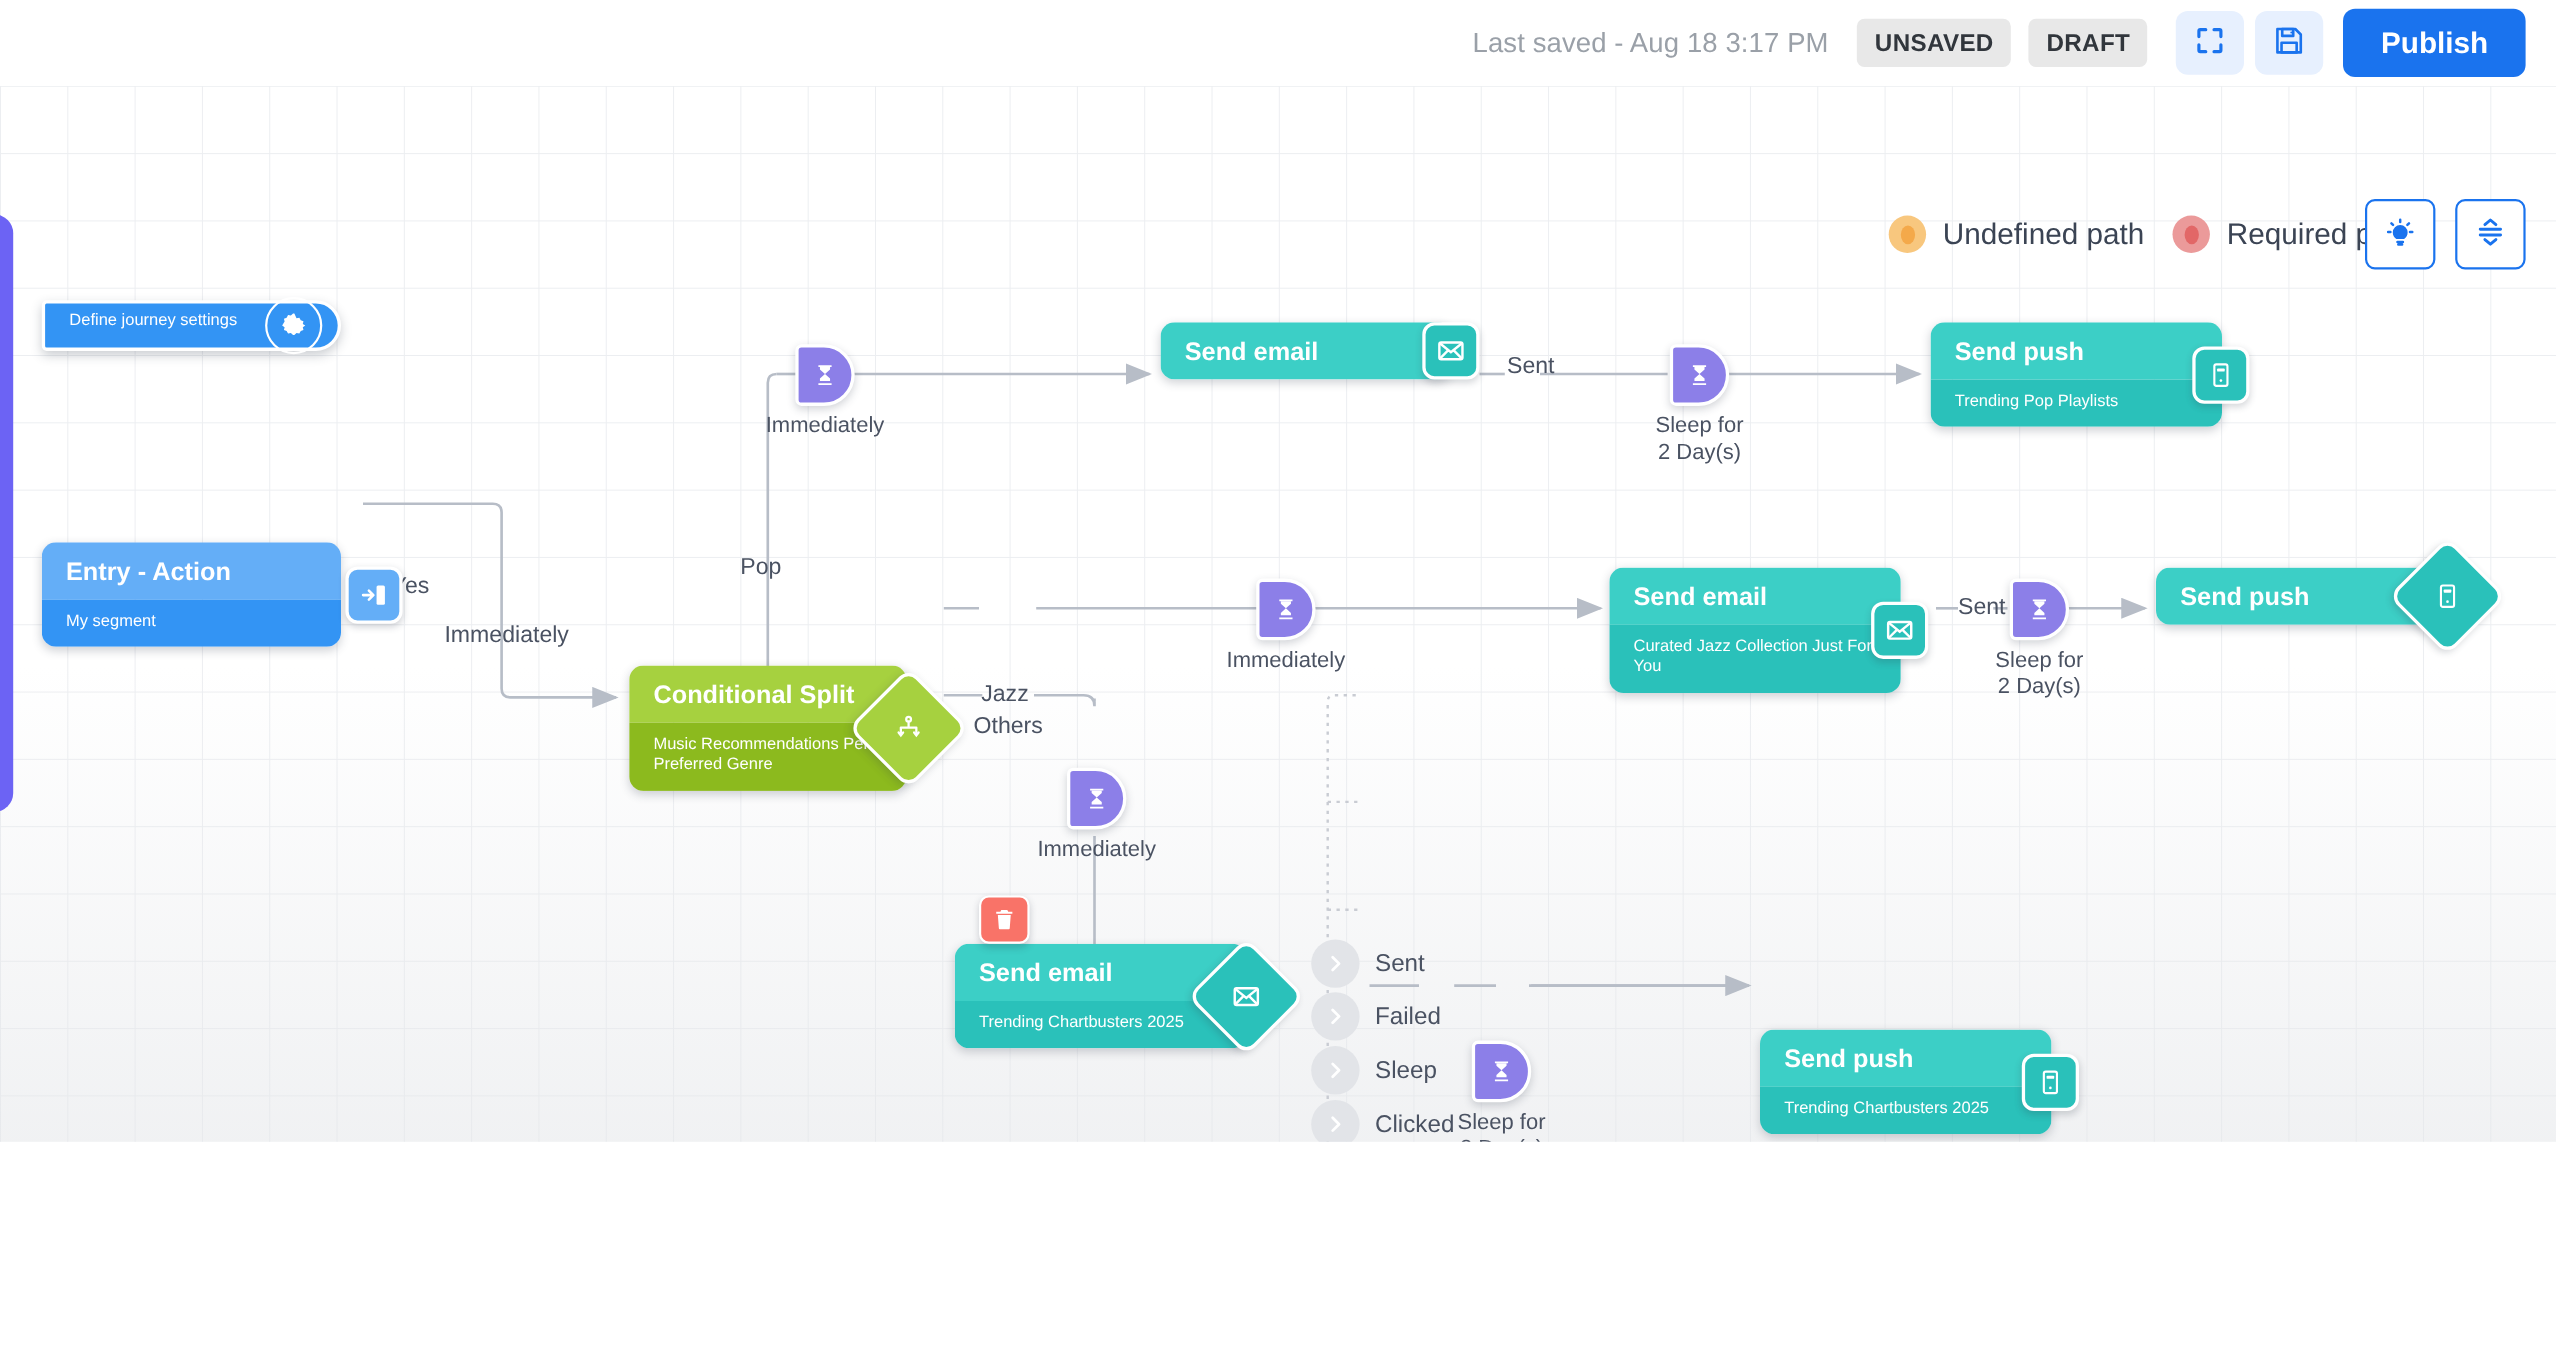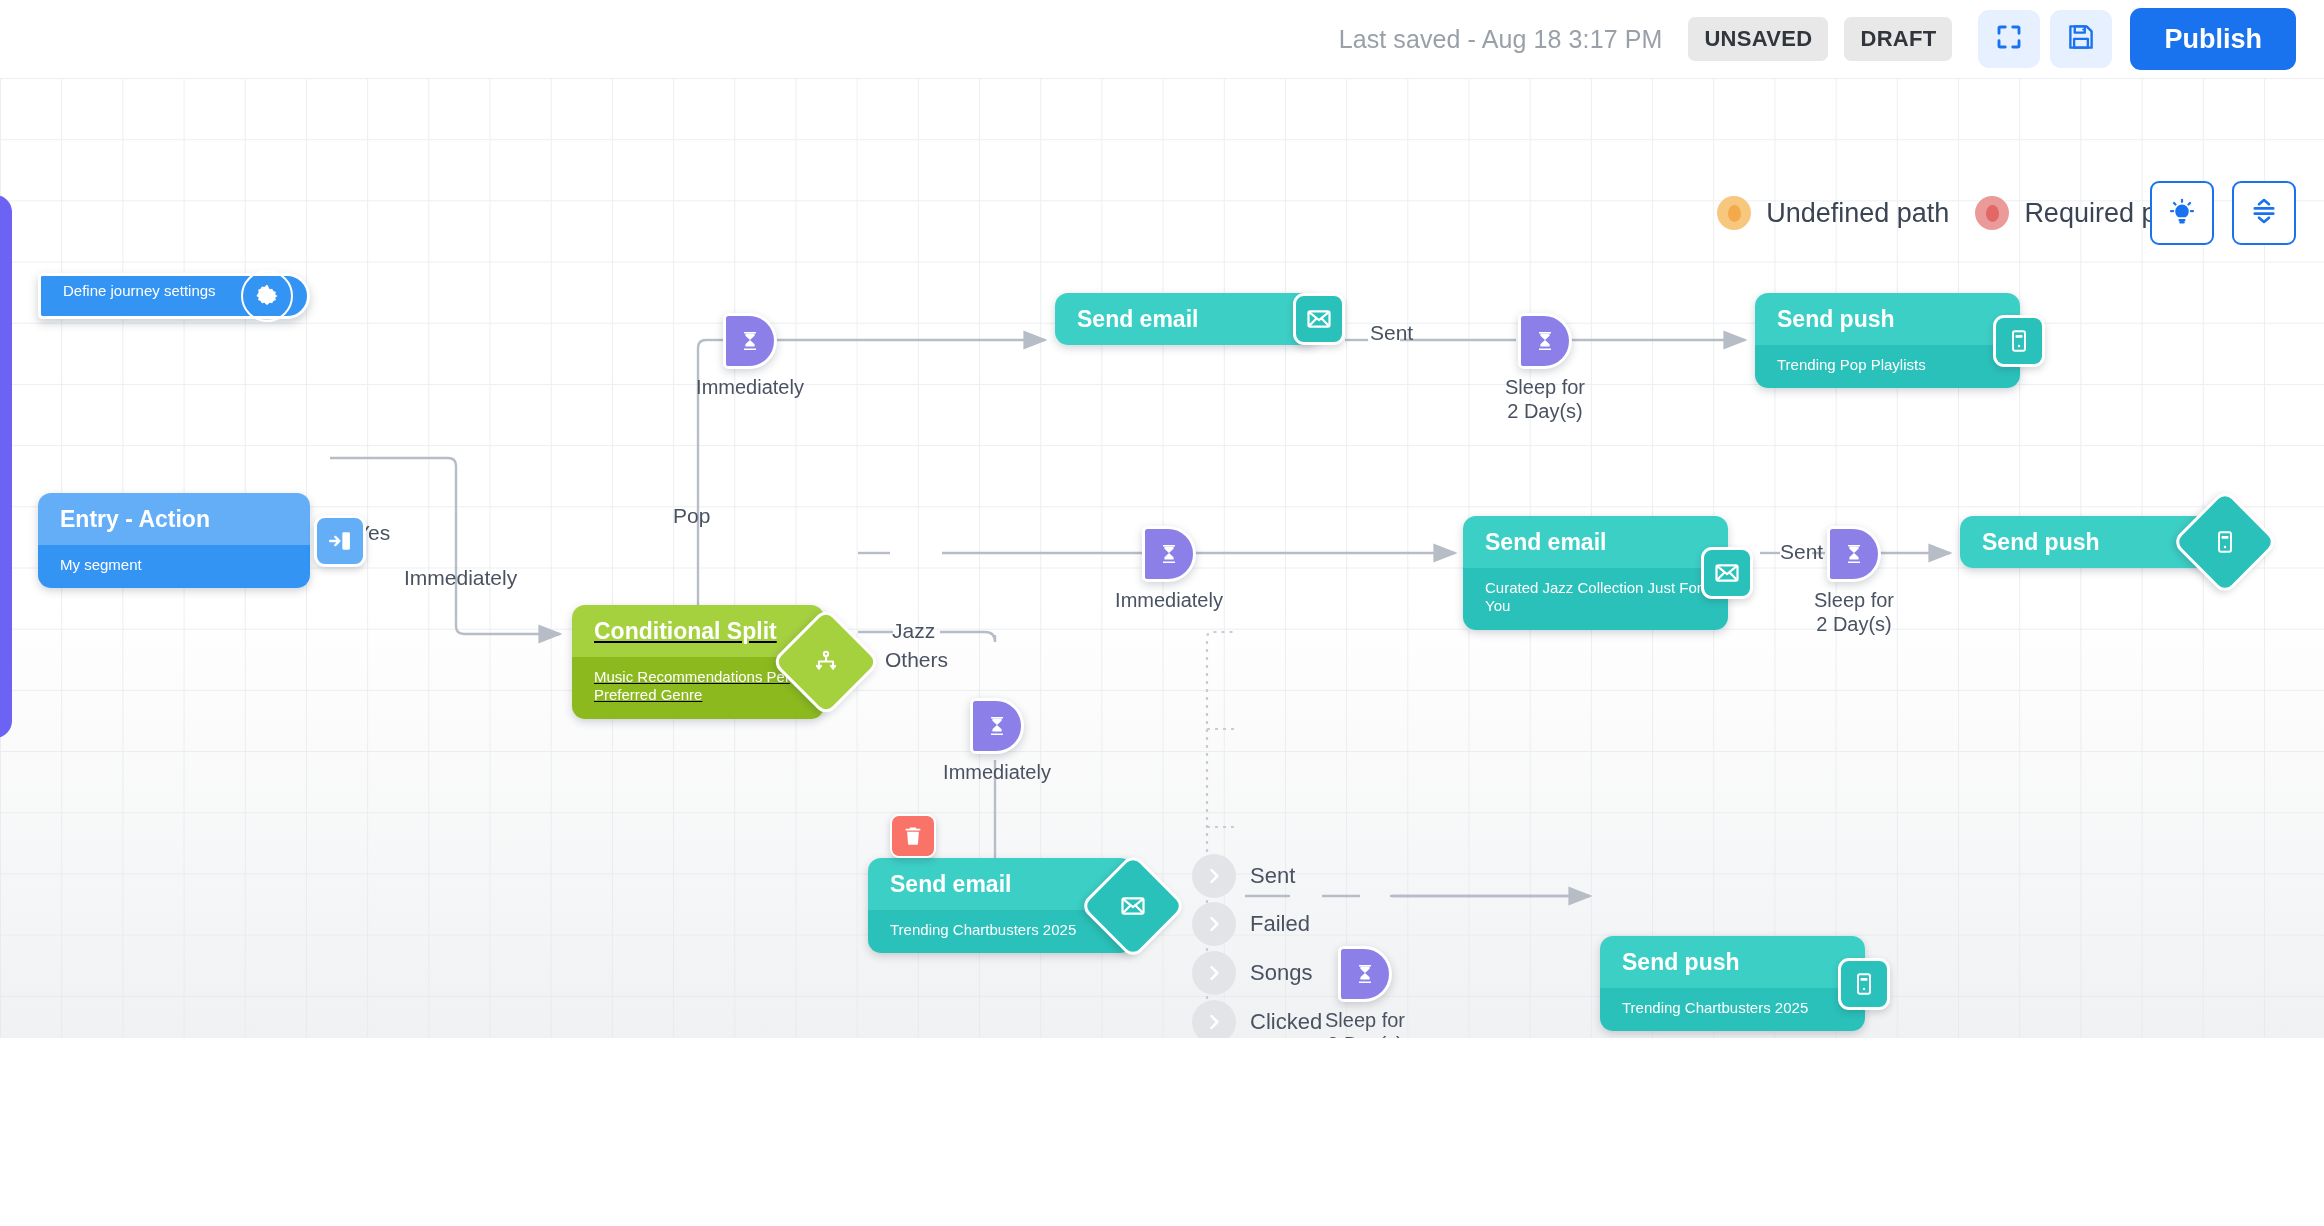--- a/index.html
+++ b/index.html
@@ -107,21 +107,21 @@
   .entry-card .node-title { background: #64aef7; }
   .entry-card .node-sub { background: #3394f4; }
   .entry-badge {
     position: absolute; left: 276px; top: 50%; transform: translateY(-50%);
     width: 52px; height: 52px; border-radius: 11px; background: #64aef7;
     border: 3px solid #fff; box-shadow: 0 3px 7px rgba(45,55,72,.22);
     display: flex; align-items: center; justify-content: center;
   }
 
   
-  .split-card { width: 252px; text-decoration: underline; }
+  .split-card { width: 252px; }
   .split-card .node-title { background: #a6d13f; }
   .split-card .node-sub { background: #8cba1e; }
   .split-diamond {
     position: absolute; left: 215px; top: 50%;
     width: 78px; height: 78px; margin-top: -39px;
     background: #a6d13f; border: 3px solid #fff; border-radius: 12px;
     transform: rotate(45deg); box-shadow: 0 3px 8px rgba(45,55,72,.2);
     display: flex; align-items: center; justify-content: center;
   }
   .split-diamond > span { transform: rotate(-45deg); display: flex; }
@@ -520,21 +520,21 @@
           </svg>
       </span>
       <span class="branch-label">Failed</span>
     </div>
     <div class="branch" style="left:1192px; top:873px;">
       <span class="branch-circle">
         <svg width="20" height="20" viewBox="0 0 24 24" fill="none" stroke="#fff" stroke-width="3" stroke-linecap="round" stroke-linejoin="round">
             <path d="M9 5l7 7-7 7"></path>
           </svg>
       </span>
-      <span class="branch-label">Songs</span>
+      <span class="branch-label">Sleep</span>
     </div>
     <div class="branch" style="left:1192px; top:922px;">
       <span class="branch-circle">
         <svg width="20" height="20" viewBox="0 0 24 24" fill="none" stroke="#fff" stroke-width="3" stroke-linecap="round" stroke-linejoin="round">
             <path d="M9 5l7 7-7 7"></path>
           </svg>
       </span>
       <span class="branch-label">Clicked</span>
     </div>
     <div class="branch" style="left:1192px; top:972px;">

